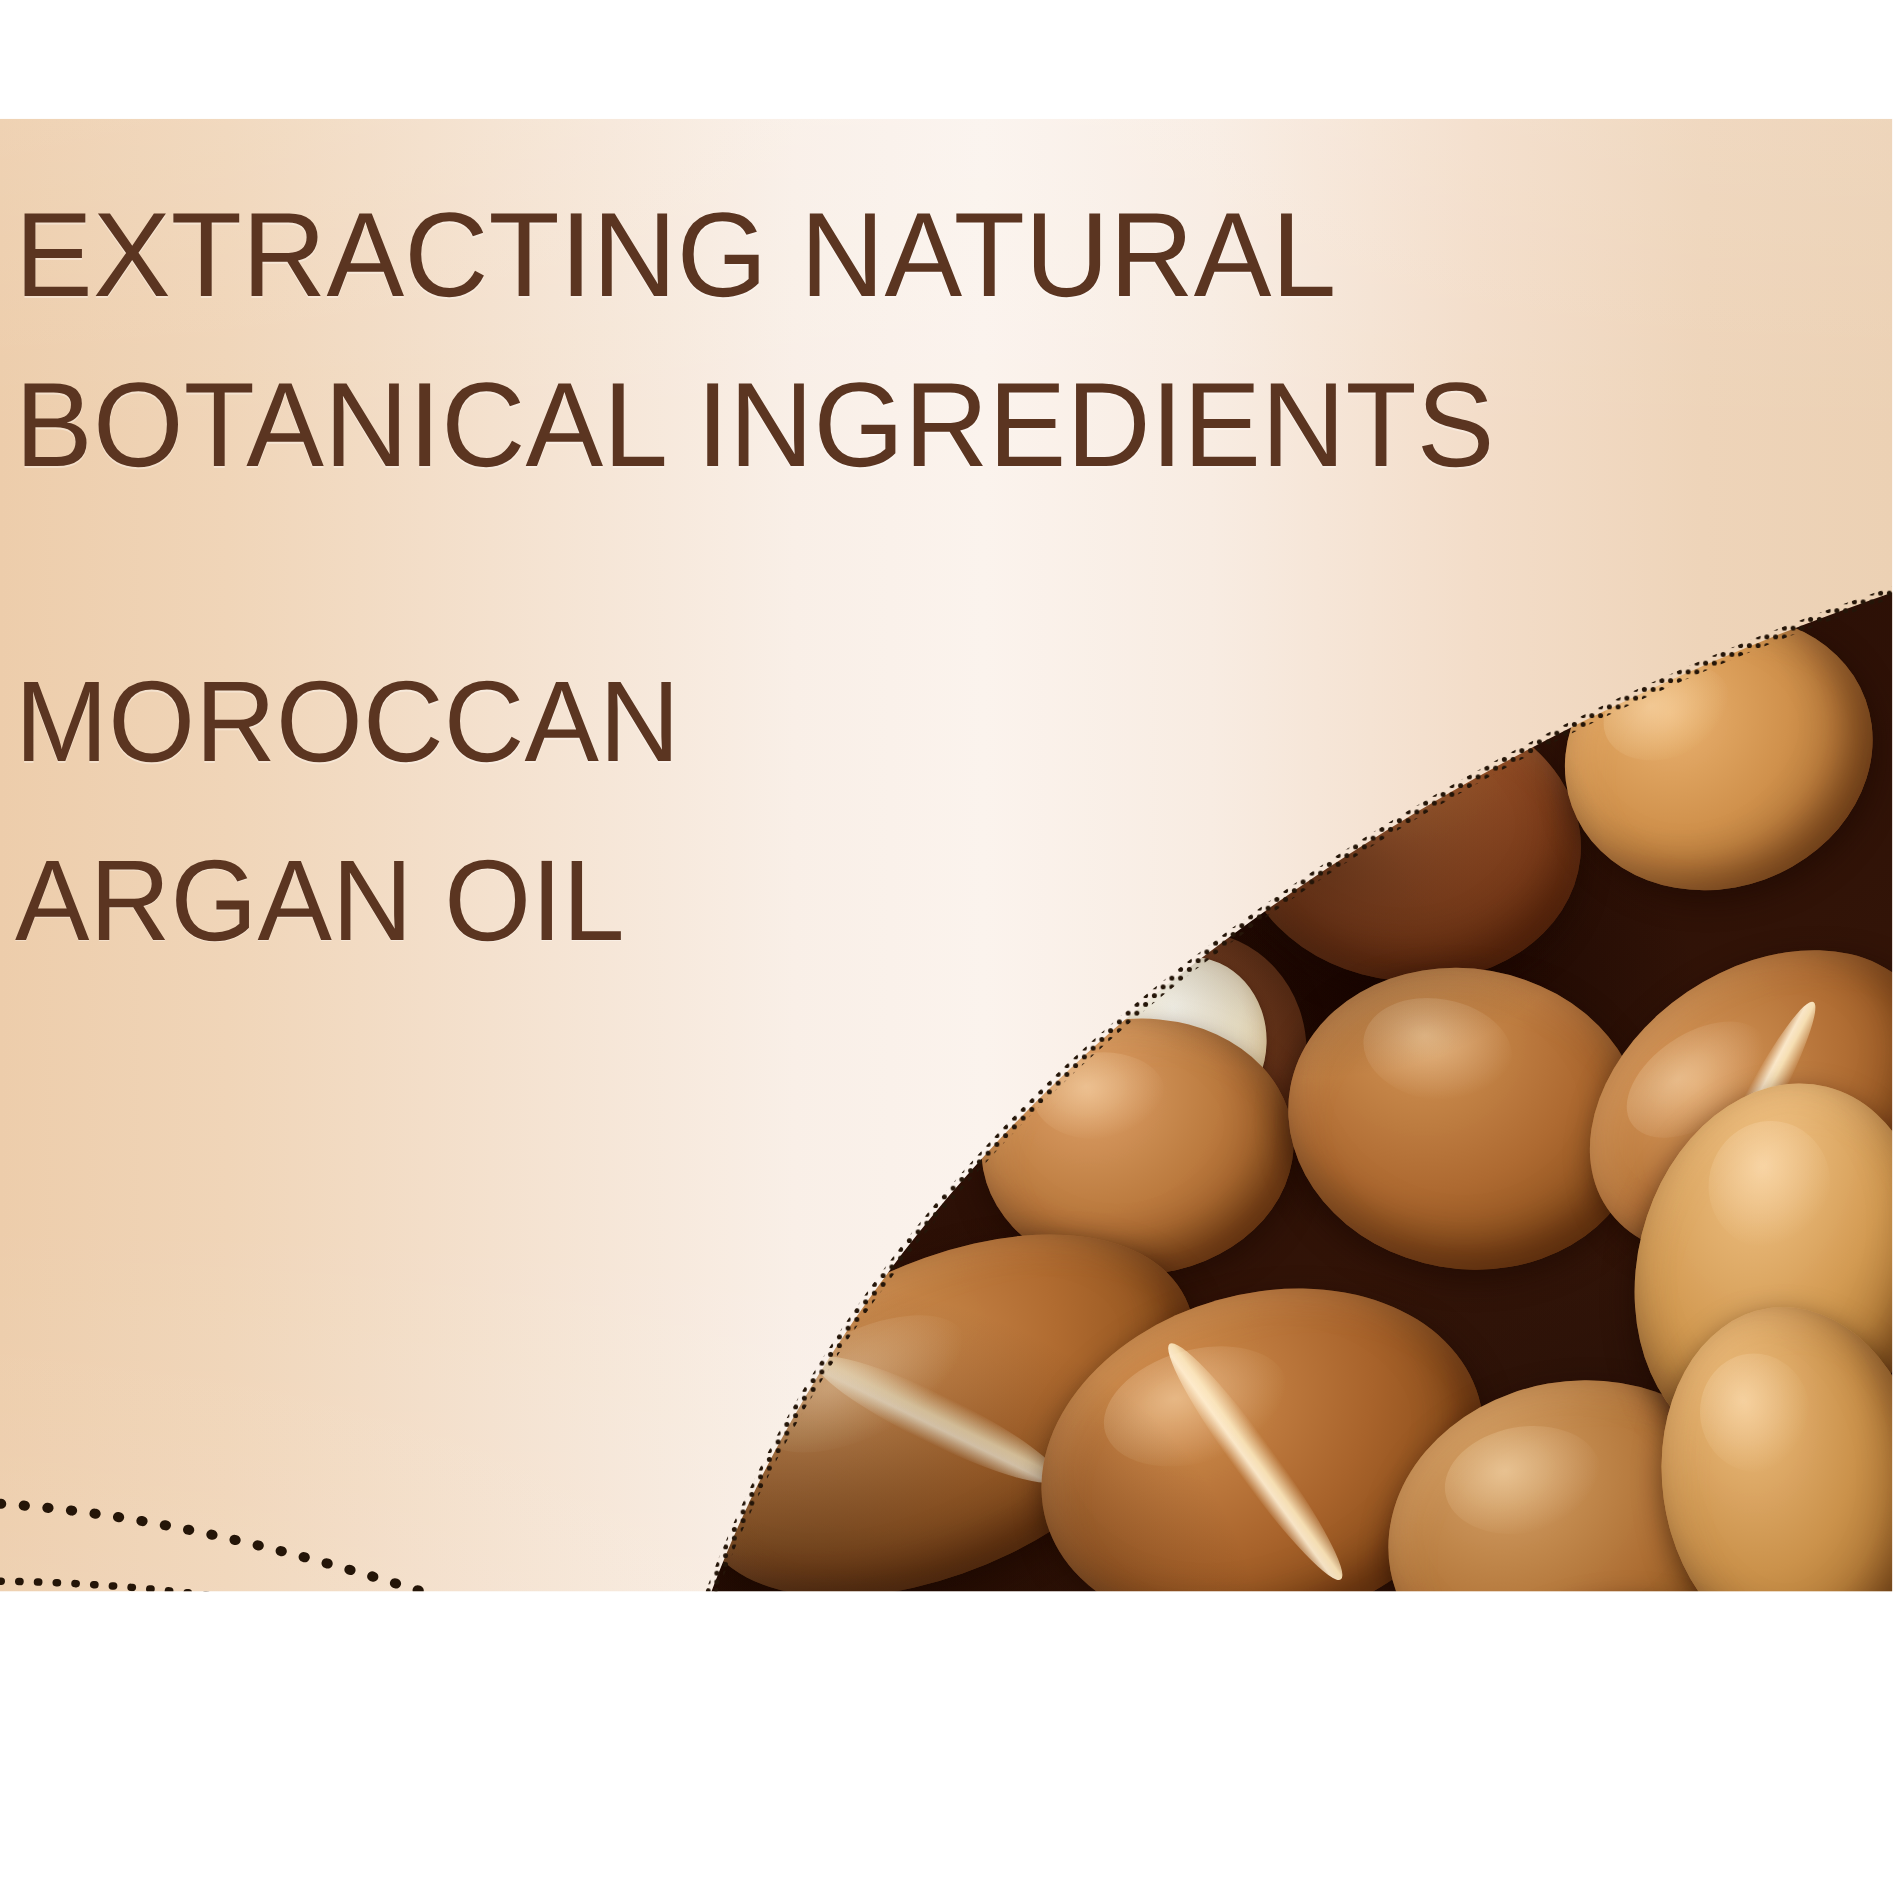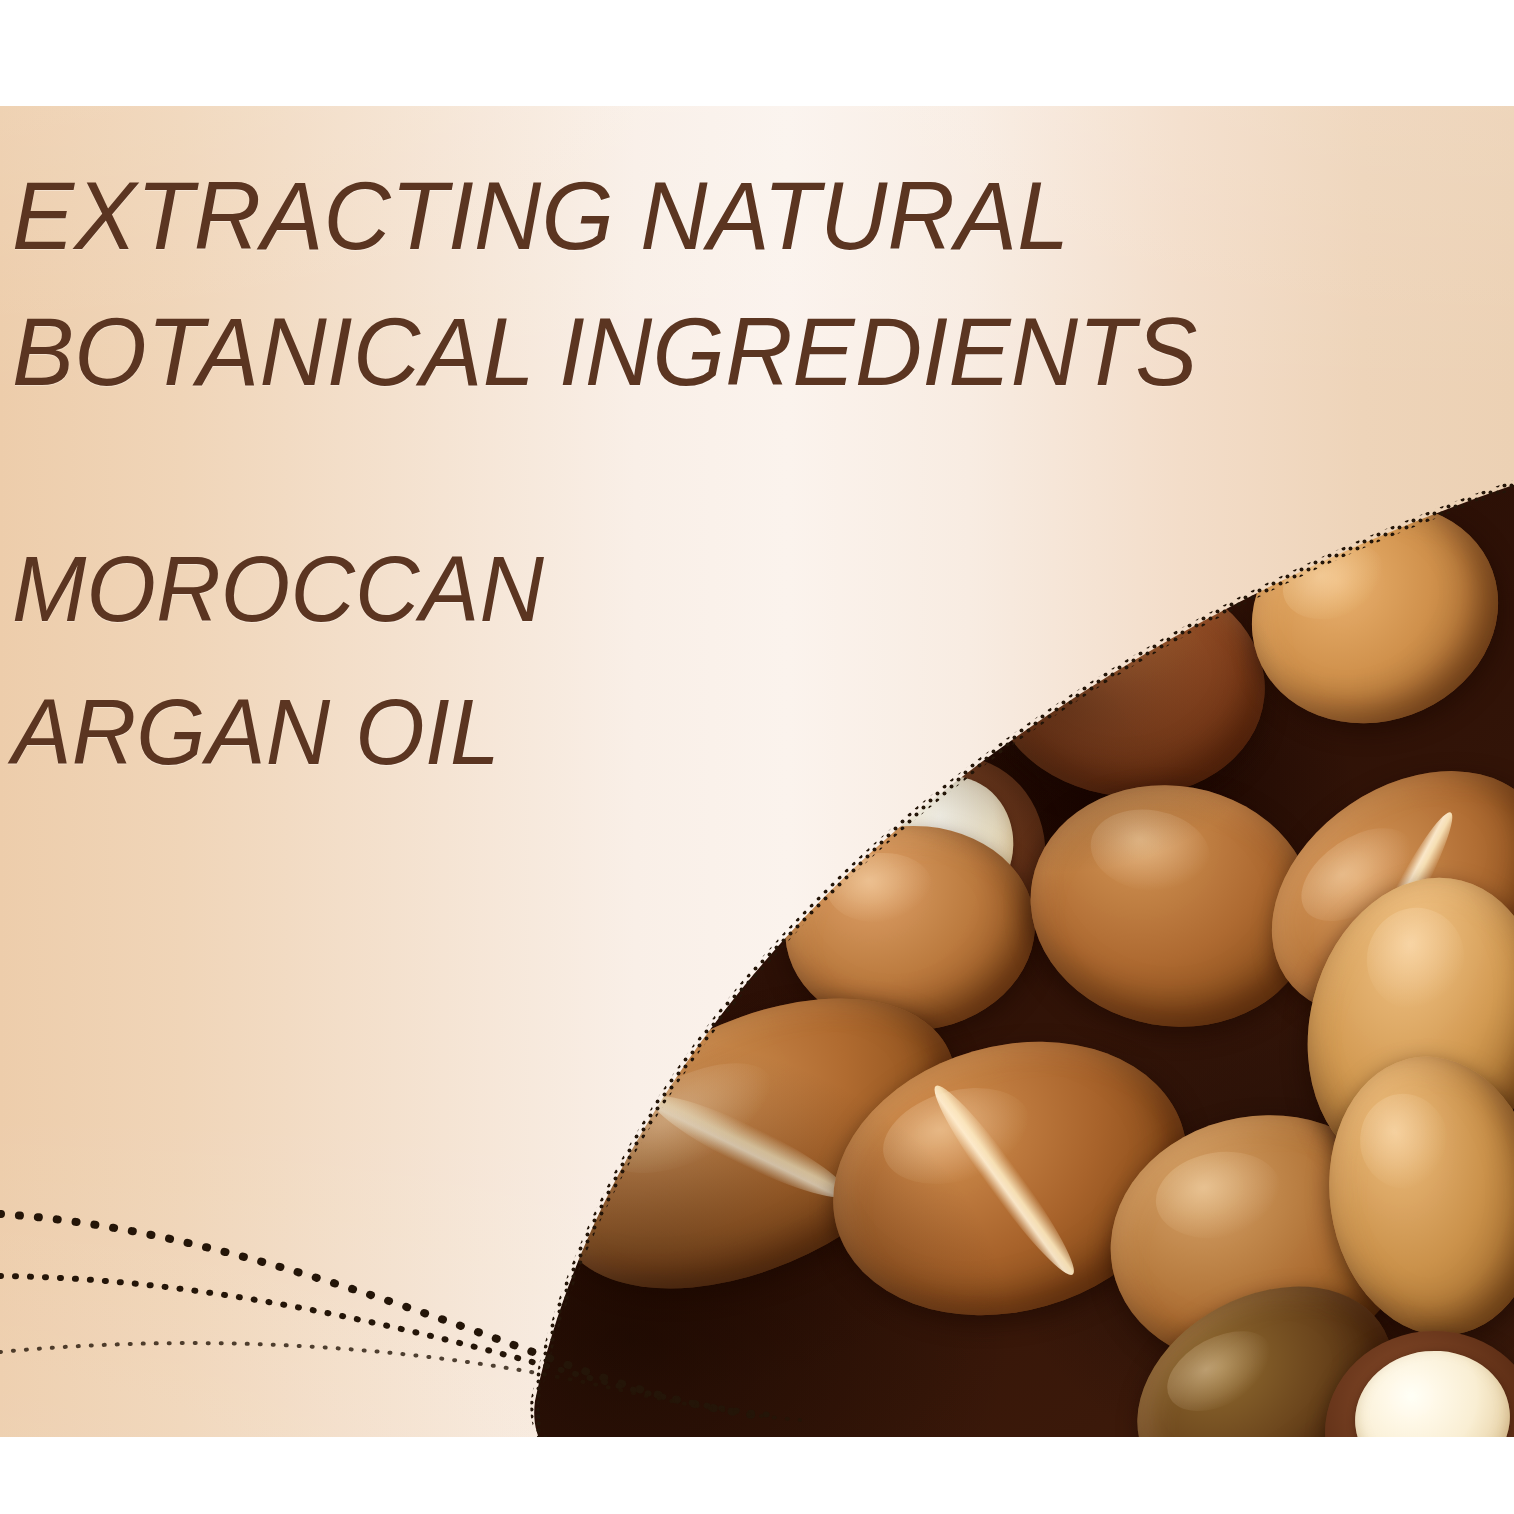--- a/index.html
+++ b/index.html
@@ -13,36 +13,35 @@
     height: 1514px;
     background: #ffffff;
     overflow: hidden;
     font-family: "Liberation Sans", sans-serif;
   }
 
   
   .banner {
     position: absolute;
     left: 0;
-    top: 106px;
+    top: 95px;
     width: 1514px;
-    height: 1342px;
+    height: 1178px;
     overflow: hidden;
     background:
       linear-gradient(90deg,
         #edcdab 0%,
         #f0d5b8 12%,
         #f4e1ce 26%,
         #f9efe7 42%,
         #fbf3ed 52%,
         #f8ece2 64%,
         #f3ddc9 78%,
         #eed4b9 90%,
         #ecd1b4 100%);
-    font-style: italic;
   }
 
   
   .banner-sheen {
     position: absolute;
     inset: 0;
     background: linear-gradient(180deg,
       rgba(255,255,255,0.10) 0%,
       rgba(255,255,255,0.00) 22%,
       rgba(255,255,255,0.00) 74%,

